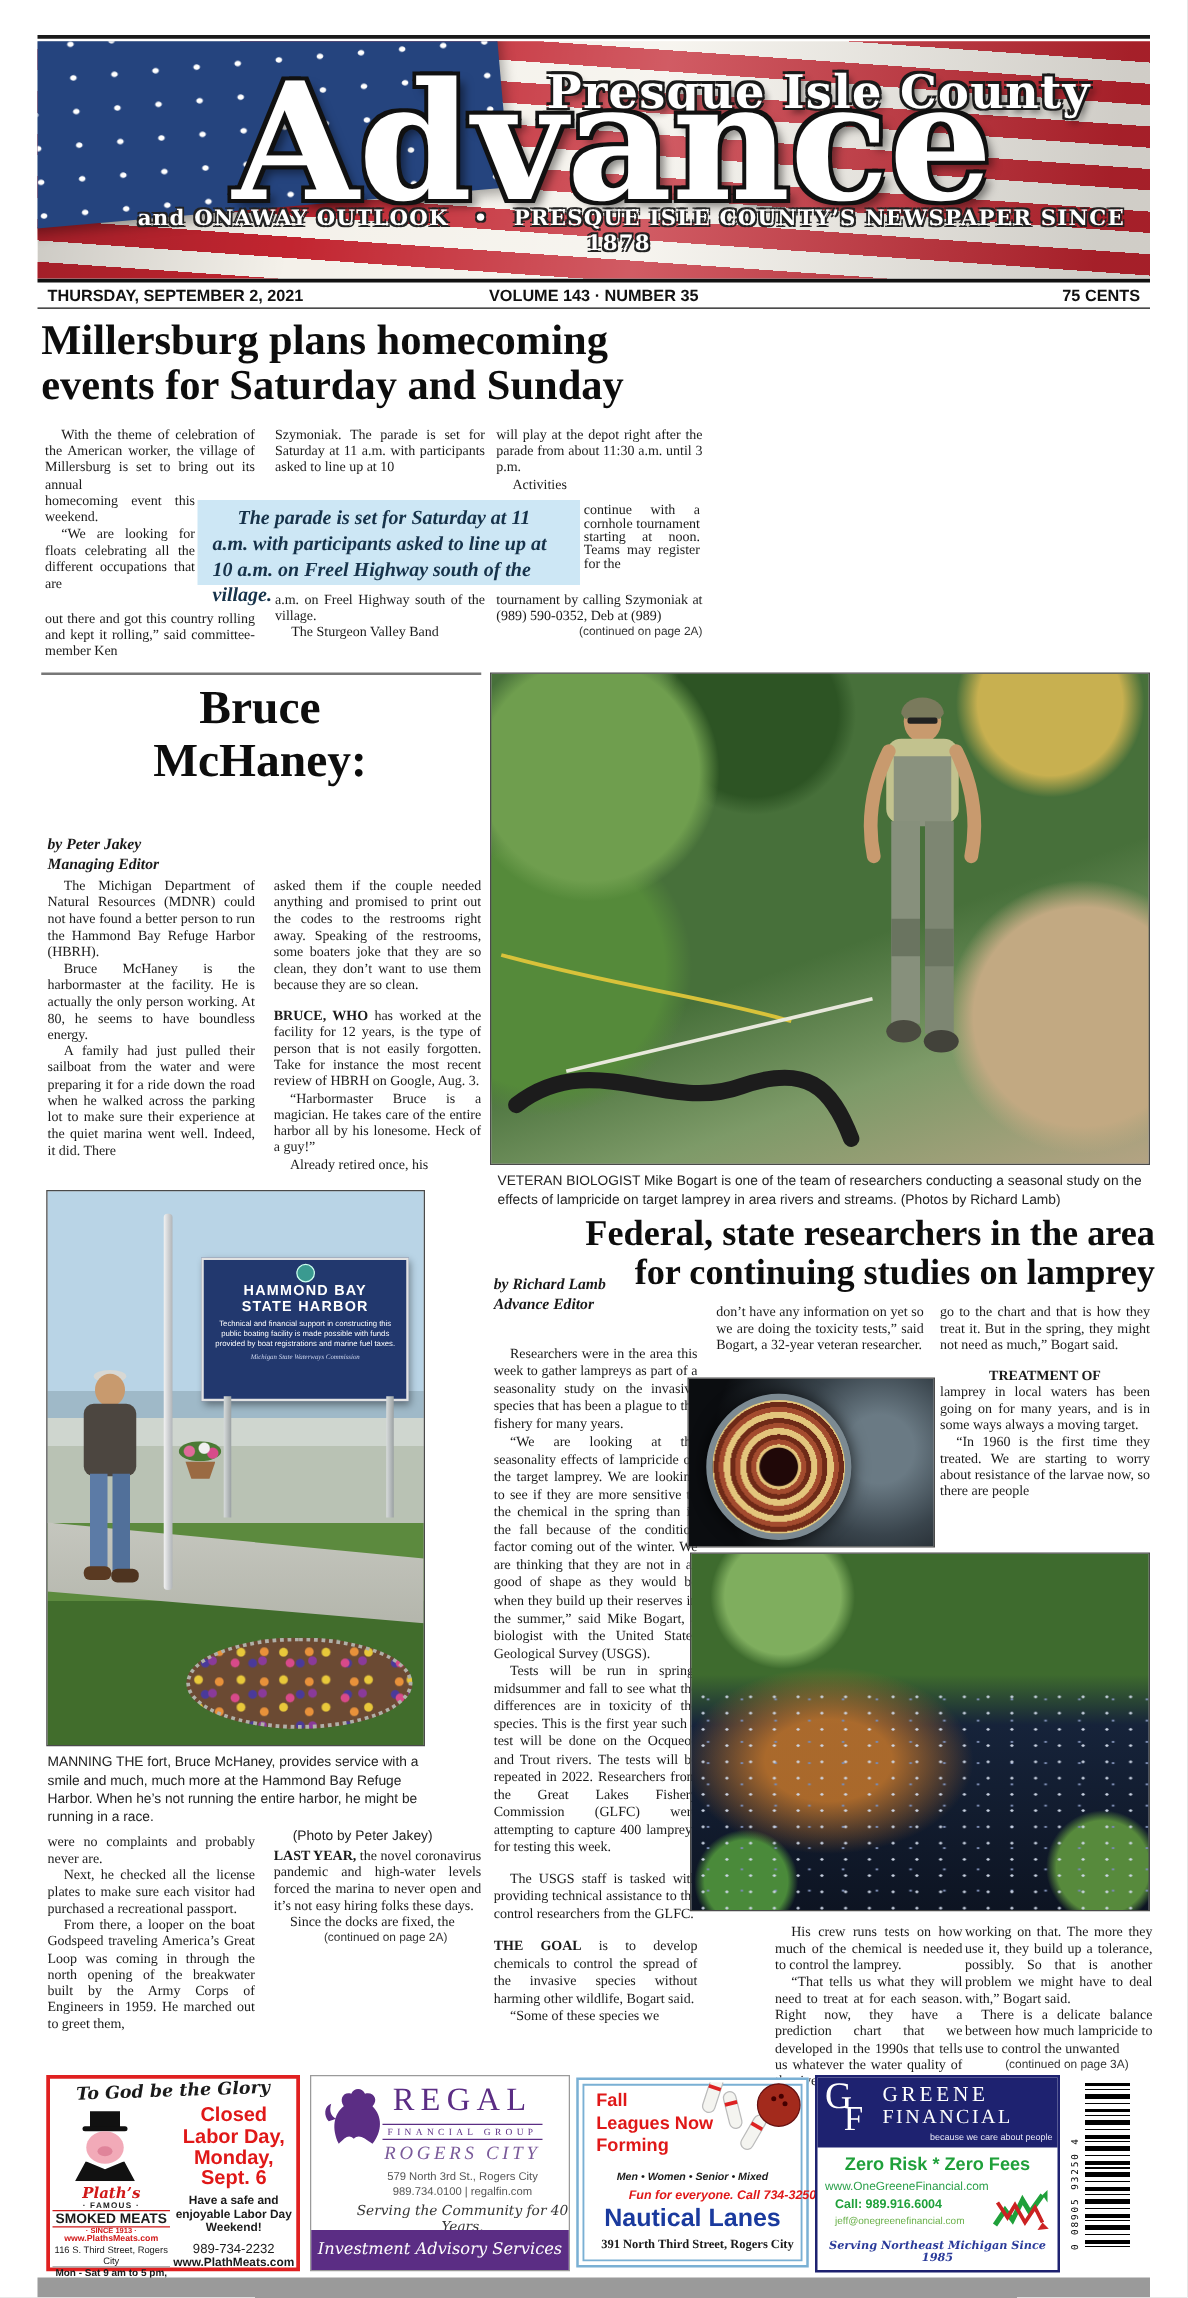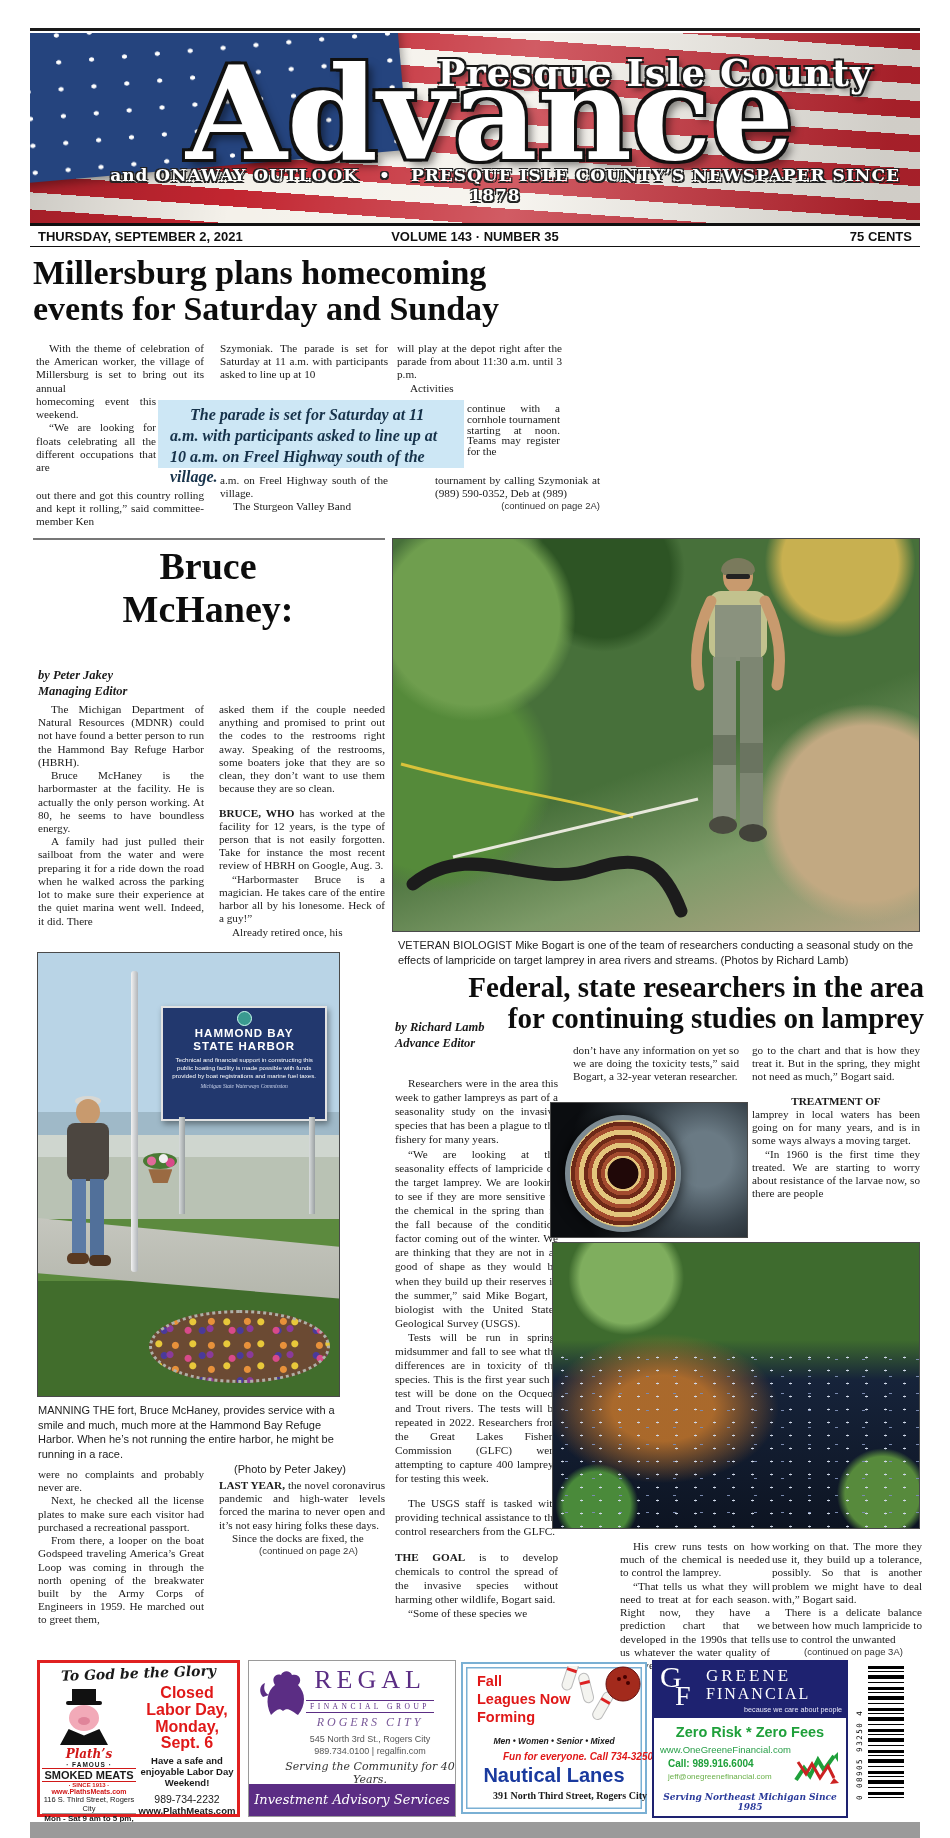--- a/index.html
+++ b/index.html
@@ -152,33 +152,33 @@
   .plaths .pl-right {position:absolute; left:98px; top:22px; width:98px; text-align:center;}
   .plaths .closed {color:#e01818; font-weight:bold; font-size:16px; line-height:1.05;}
   .plaths .wish {font-weight:bold; font-size:9.5px; line-height:1.15; margin-top:4px;}
   .plaths .pphone {font-size:10.5px; margin-top:4px;}
   .plaths .pweb2 {font-size:9.5px; font-weight:bold;}
 
   .regal {border:1px solid #9a9a9a; text-align:center; color:#5b2d84;}
   .regal .rname {font-size:26px; letter-spacing:5px; margin-top:4px;}
   .regal .rgroup {font-size:7.5px; letter-spacing:3.5px; border-top:1px solid #5b2d84; border-bottom:1px solid #5b2d84;
                   display:inline-block; padding:1px 4px; margin-top:1px;}
-  .regal .rcity {font-style:italic; font-size:12px; letter-spacing:3px; color:#7a5a9a; margin-top:2px;}
+  .regal .rcity {font-style:italic; font-size:15px; letter-spacing:3px; color:#7a5a9a; margin-top:2px;}
   .regal .raddr {font-family:"Liberation Sans",sans-serif; color:#555; font-size:9px; margin-top:4px;}
   .regal .rphone {font-family:"Liberation Sans",sans-serif; color:#555; font-size:9px; margin-top:2px;}
   .regal .rtag {font-family:"DejaVu Serif",serif; font-style:italic; font-size:11px; color:#333; margin-top:4px;}
   .regal .rband {position:absolute; left:0; bottom:0; width:100%; height:32px; background:#5b2d84; color:#fff;
                  font-family:"DejaVu Serif",serif; font-style:italic; font-size:13px; line-height:32px;}
 
   .nautical {border:2px solid #7ab0d4; box-shadow:inset 0 0 0 3px #fff, inset 0 0 0 4.5px #7ab0d4; font-family:"Liberation Sans",sans-serif;}
   .nautical .fl {position:absolute; left:14px; top:8px; color:#e01818; font-weight:bold; font-size:14.5px; line-height:1.25;}
   .nautical .ngroups {position:absolute; left:0; top:72px; width:100%; text-align:center; font-weight:bold; font-style:italic; font-size:8.5px;}
   .nautical .ncall {position:absolute; left:0; top:87px; width:100%; text-align:center; color:#e01818; font-weight:bold; font-style:italic; font-size:10px;padding-left:24px;}
   .nautical .nname {position:absolute; left:0; top:100px; width:100%; text-align:center; color:#1a3a9e; font-weight:bold; font-size:20px; font-family:"Liberation Sans",sans-serif;}
-  .nautical .naddr {position:absolute; left:16px; top:126px; width:100%; text-align:center; font-family:"Liberation Serif",serif; font-weight:bold; font-size:10px;}
+  .nautical .naddr {position:absolute; left:4px; top:126px; width:100%; text-align:center; font-family:"Liberation Serif",serif; font-weight:bold; font-size:10px;}
 
   .greene {border:2px solid #1e2270; font-family:"Liberation Sans",sans-serif;}
   .greene .gband {position:absolute; left:0; top:0; width:100%; height:56px; background:#1e2270; color:#fff;}
   .greene .gf {position:absolute; left:6px; top:2px; width:40px; height:52px; font-family:"Liberation Serif",serif;}
   .greene .gf .g {position:absolute; left:0; top:-4px; font-size:30px;}
   .greene .gf .f {position:absolute; left:15px; top:16px; font-size:28px;}
   .greene .g1 {position:absolute; left:52px; top:4px; font-family:"Liberation Serif",serif; font-size:17px; letter-spacing:3px;}
   .greene .g2 {position:absolute; left:52px; top:23px; font-family:"Liberation Serif",serif; font-size:16px; letter-spacing:2px;}
   .greene .gtag {position:absolute; right:4px; top:43px; font-size:7.2px; color:#e8e8f8;}
   .greene .goffer {position:absolute; left:0; top:62px; width:100%; text-align:center; color:#1fa03a; font-weight:bold; font-size:14.5px;}
@@ -242,21 +242,21 @@
   <div class="abs bt" style="left:397px; top:342px; width:165px;">
     <p class="ni">will play at the depot right after the parade from about 11:30 a.m. until 3 p.m.</p>
     <p>Activities</p>
   </div>
   <div class="abs bt" style="left:467px; top:403px; width:93px; height:64px; overflow:hidden; line-height:10.8px;">continue with a cornhole tournament starting at noon. Teams may register for the</div>
 
   <div class="abs bt" style="left:220px; top:474px; width:168px;">
     <p class="ni">a.m. on Freel Highway south of the village.</p>
     <p>The Sturgeon Valley Band</p>
   </div>
-  <div class="abs bt" style="left:397px; top:474px; width:165px;margin-left:38px;">
+  <div class="abs bt" style="left:397px; top:474px; width:165px;">
     <p class="ni">tournament by calling Szymoniak at (989) 590-0352, Deb at (989)</p>
     <p class="contline" style="text-align:right;">(continued on page 2A)</p>
   </div>
 
   <div class="rule" style="left:33px; top:538px; width:352px;"></div>
 
   <div class="abs hl" style="left:30px; top:545px; width:356px; text-align:center; font-size:38px; line-height:1.12;">
     <div>Bruce</div>
     <div>McHaney:</div>
   </div>
@@ -422,21 +422,21 @@
   </div>
 
   <div class="ad regal" style="left:248px; top:1660px; width:208px; height:157px;padding-left:36px;">
     <svg class="abs" style="left:8px; top:6px;" width="52" height="52" viewBox="0 0 52 52">
       <path d="M14 48 C 8 36, 10 24, 18 18 C 14 12, 18 6, 24 8 C 26 3, 33 3, 35 8 C 42 6, 46 13, 41 18 C 49 26, 49 38, 41 48 C 34 43, 30 40, 26 44 C 22 40, 19 43, 14 48 Z" fill="#5b2d84"></path>
       <path d="M6 30 C 2 26, 2 18, 8 16 C 6 22, 8 26, 12 28 Z" fill="#5b2d84"></path>
     </svg>
     <div class="rname">REGAL</div>
     <div><span class="rgroup">FINANCIAL GROUP</span></div>
     <div class="rcity">ROGERS CITY</div>
-    <div class="raddr">545 North 3rd St., Rogers City</div>
+    <div class="raddr">579 North 3rd St., Rogers City</div>
     <div class="rphone">989.734.0100  |  regalfin.com</div>
     <div class="rtag">Serving the Community for 40 Years.</div>
     <div class="rband">Investment Advisory Services</div>
   </div>
 
   <div class="ad nautical" style="left:461px; top:1662px; width:186px; height:152px;">
     <svg class="abs" style="right:2px; top:2px; position:absolute;" width="100" height="72" viewBox="0 0 100 72">
       <g transform="rotate(18 50 20)">
         <rect x="20" y="2" width="10" height="30" rx="5" fill="#f4f4f0" stroke="#bbb"></rect>
         <rect x="20" y="10" width="10" height="3" fill="#d22"></rect>

